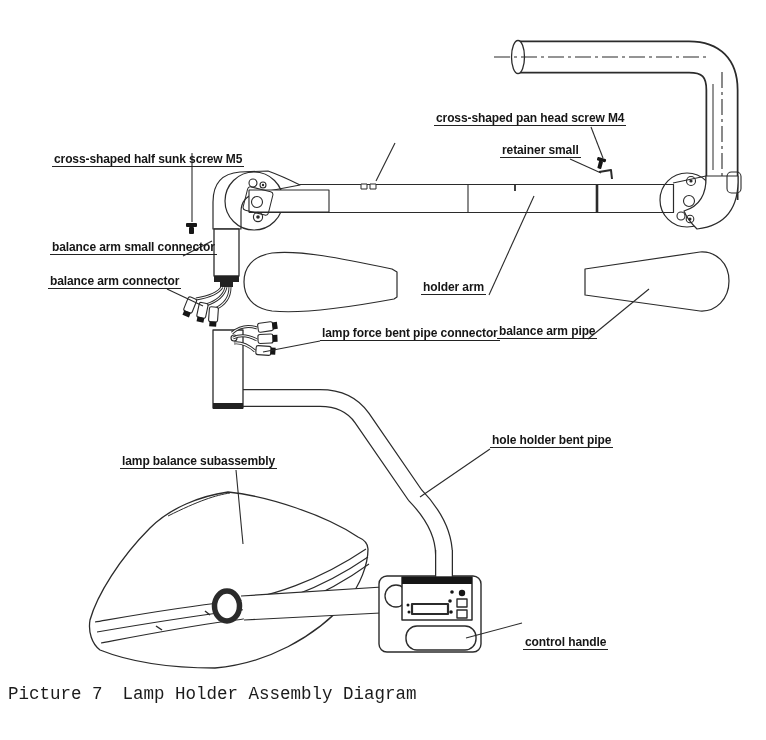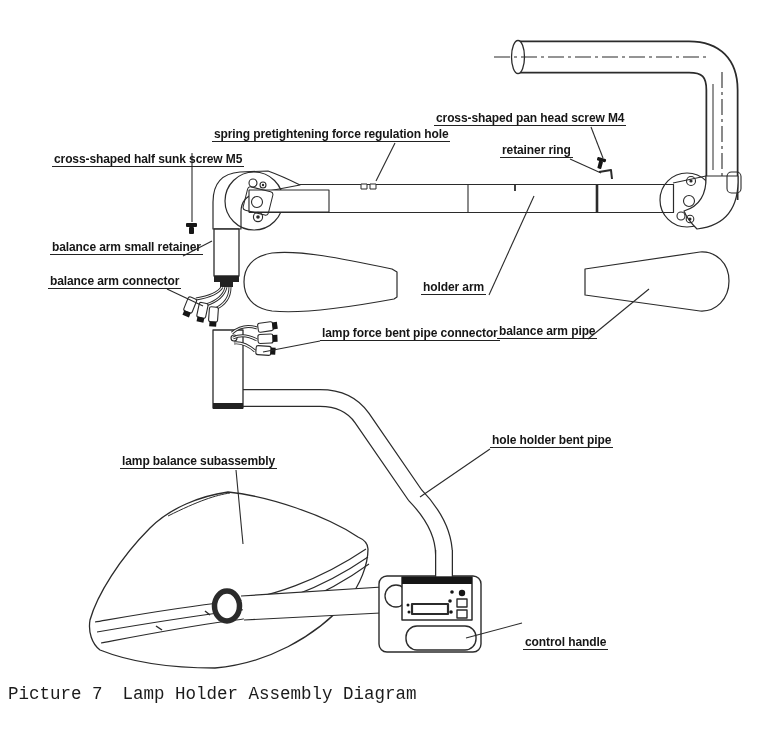--- a/index.html
+++ b/index.html
@@ -182,24 +182,23 @@
         <path d="M588,339 L649,289"></path>
         <path d="M320,341 L263,352"></path>
         <path d="M236,470 L243,544"></path>
         <path d="M490,449 L420,497"></path>
         <path d="M522,623 L466,638"></path>
       </g>
     </g>
   </svg>
 
   <div class="lbl" style="left:52px;top:154px">cross-shaped half sunk screw M5</div>
-  <div class="lbl" style="left:212px;top:129px">spring pretightening force regulation hole</div>
   <div class="lbl" style="left:434px;top:113px">cross-shaped pan head screw M4</div>
-  <div class="lbl" style="left:500px;top:145px">retainer ring</div>
-  <div class="lbl" style="left:50px;top:242px">balance arm small retainer</div>
+  <div class="lbl" style="left:500px;top:145px">retainer small</div>
+  <div class="lbl" style="left:50px;top:242px">balance arm small connector</div>
   <div class="lbl" style="left:48px;top:276px">balance arm connector</div>
   <div class="lbl" style="left:421px;top:282px">holder arm</div>
   <div class="lbl" style="left:497px;top:326px">balance arm pipe</div>
   <div class="lbl" style="left:320px;top:328px">lamp force bent pipe connector</div>
   <div class="lbl" style="left:120px;top:456px">lamp balance subassembly</div>
   <div class="lbl" style="left:490px;top:435px">hole holder bent pipe</div>
   <div class="lbl" style="left:523px;top:637px">control handle</div>
 
   <div class="caption">
     <span class="num">Picture 7</span><span>Lamp Holder Assembly Diagram</span>

